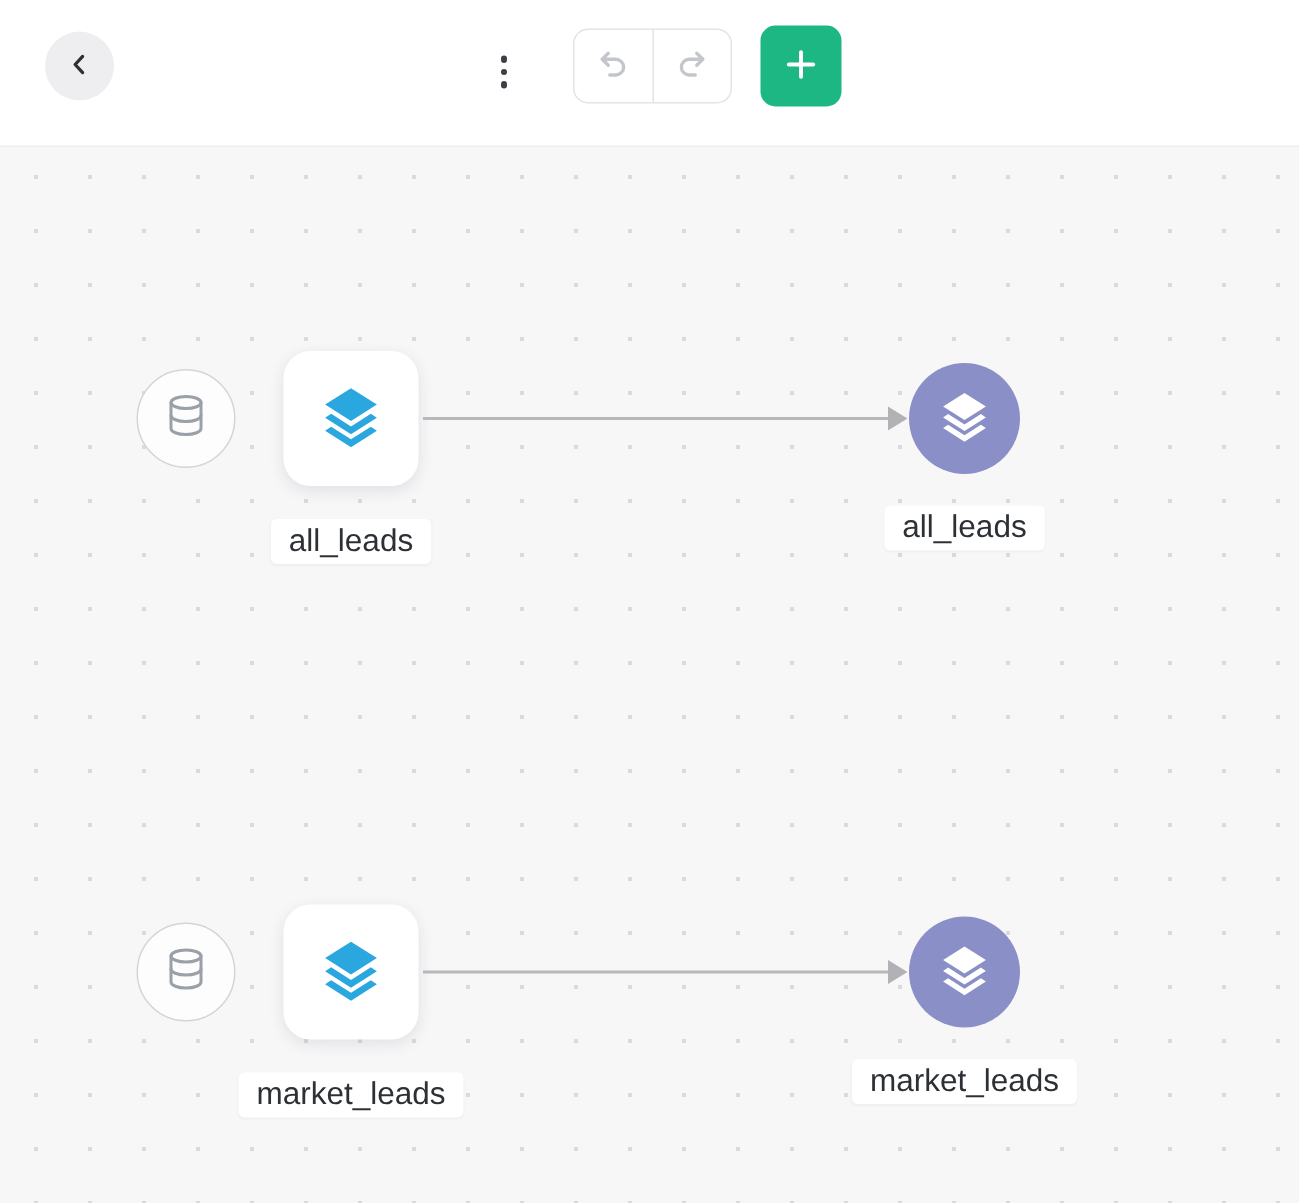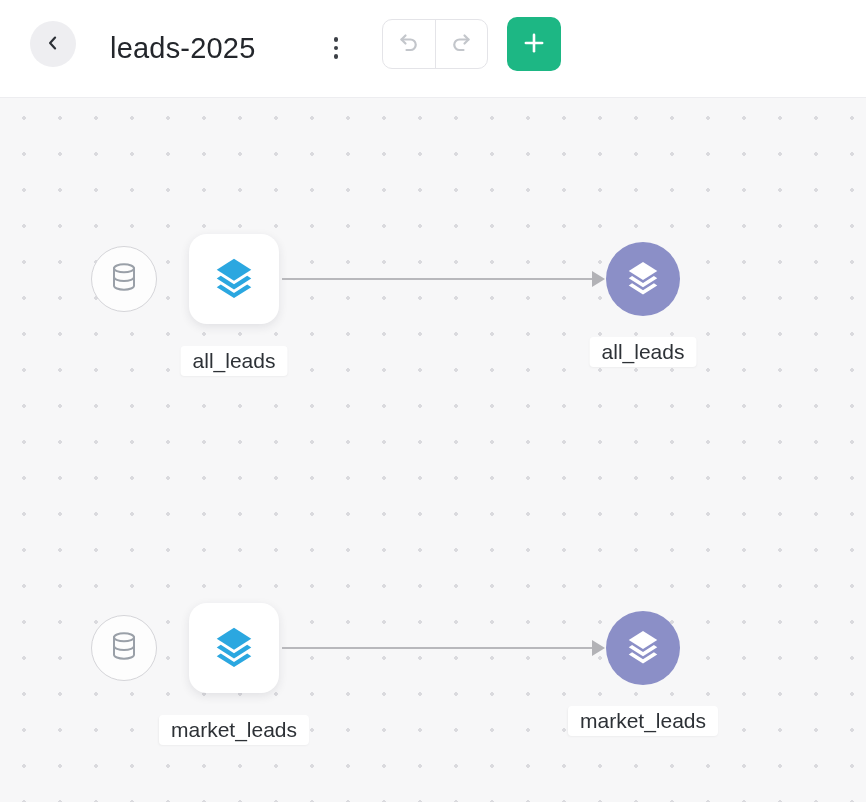--- a/index.html
+++ b/index.html
@@ -102,21 +102,20 @@
 
 <div class="header">
   <button class="back-btn">
     <span>
       <svg width="20" height="20" viewBox="0 0 24 24" fill="none" stroke="#2c3036" stroke-width="2.6" stroke-linecap="round" stroke-linejoin="round">
           <polyline points="14.5 5.5 8.5 12 14.5 18.5"></polyline>
         </svg>
     </span>
   </button>
 
-  <div class="title">leads-2025</div>
 
   <button class="kebab-btn">
     <span class="kebab">
       <span class="dot"></span>
         <span class="dot"></span>
         <span class="dot"></span>
     </span>
   </button>
 
   <div class="history-group">

